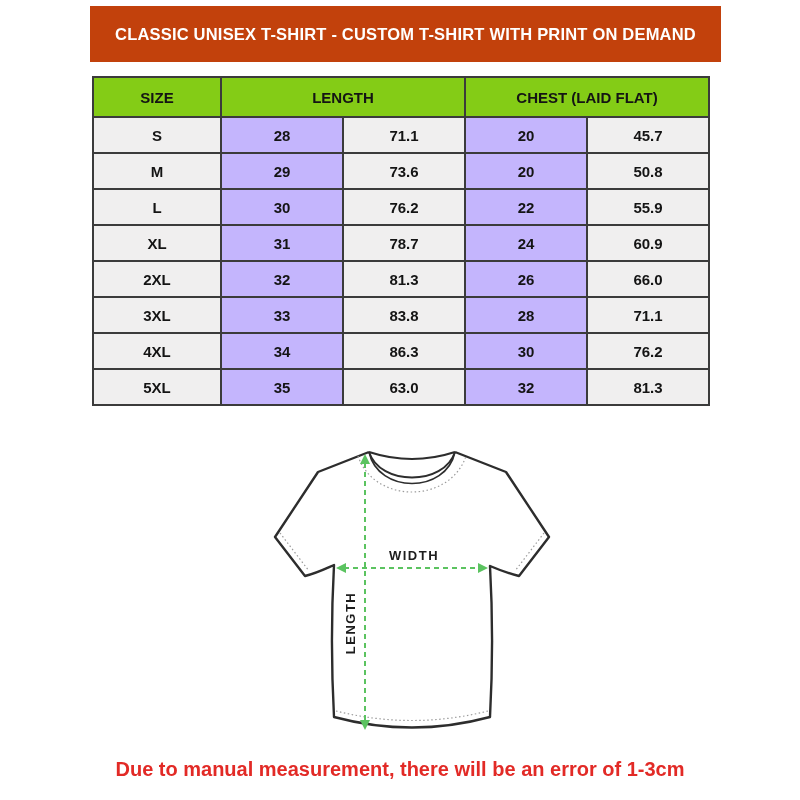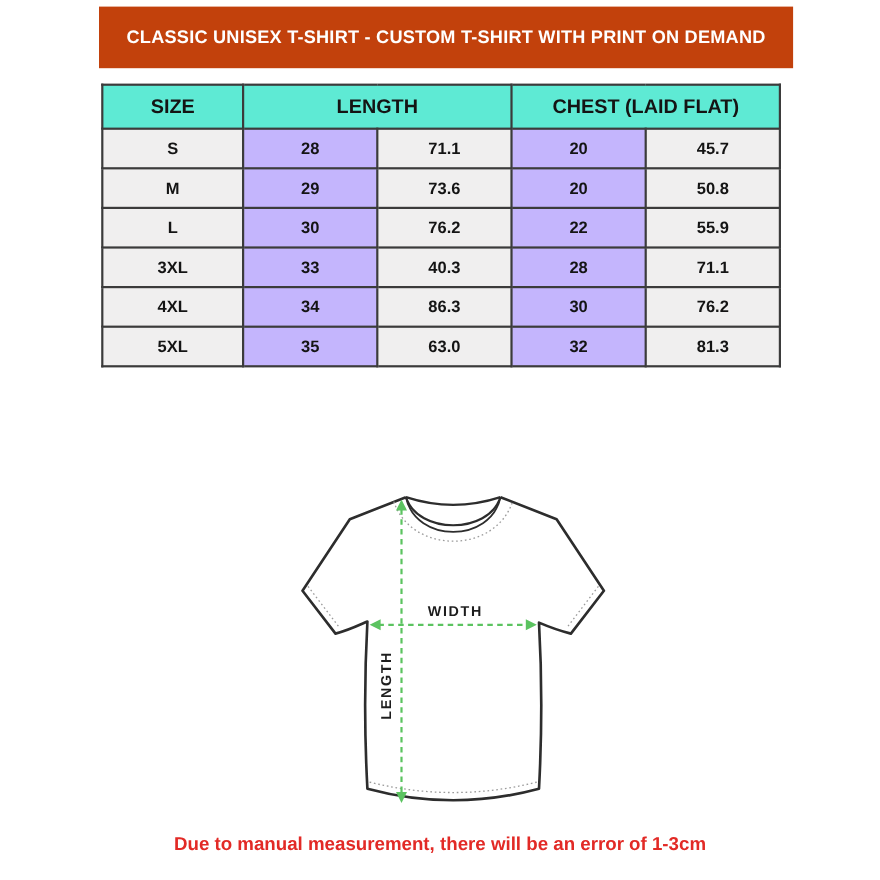--- a/index.html
+++ b/index.html
@@ -17,31 +17,31 @@
     white-space:nowrap;
   }
   table.size-table {
     position:absolute; left:92px; top:76px; width:616px;
     border-collapse:collapse; table-layout:fixed;
   }
   .size-table th, .size-table td {
     border:2px solid #3b3b3b; text-align:center; vertical-align:middle;
     font-weight:bold; color:#141414; padding:0;
   }
-  .size-table th { height:40px; font-size:18px; background:#5eead4; }
+  .size-table th { height:40px; font-size:15px; background:#84cc16; }
   .size-table td { height:36px; font-size:15px; background:#c4b5fd; }
   .size-table td.shade { background:#f0efef; }
   .diagram-wrap { position:absolute; left:252px; top:440px; width:320px; height:320px;text-decoration:underline; }
   .shirt-label {
     font-family:"Liberation Sans", sans-serif; font-weight:bold; font-size:13px;
     letter-spacing:1.5px; fill:#1d1d1d;
   }
   .footer-note {
     position:absolute; left:0; top:758px; width:800px; text-align:center;
-    font-weight:bold; font-size:17px; color:#e22a26;
+    font-weight:bold; font-size:20px; color:#e22a26;
   }
 </style>
 </head>
 <body>
 
 <div class="page">
 
   <div class="banner">
     <span class="banner-title">CLASSIC UNISEX T-SHIRT - CUSTOM T-SHIRT WITH PRINT ON DEMAND</span>
   </div>
@@ -77,23 +77,37 @@
         <td class="shade">50.8</td>
       </tr>
       <tr>
         <td class="shade">L</td>
         <td>30</td>
         <td class="shade">76.2</td>
         <td>22</td>
         <td class="shade">55.9</td>
       </tr>
       <tr>
+        <td class="shade">XL</td>
+        <td>31</td>
+        <td class="shade">78.7</td>
+        <td>24</td>
+        <td class="shade">60.9</td>
+      </tr>
+      <tr>
+        <td class="shade">2XL</td>
+        <td>32</td>
+        <td class="shade">81.3</td>
+        <td>26</td>
+        <td class="shade">66.0</td>
+      </tr>
+      <tr>
         <td class="shade">3XL</td>
         <td>33</td>
-        <td class="shade">40.3</td>
+        <td class="shade">83.8</td>
         <td>28</td>
         <td class="shade">71.1</td>
       </tr>
       <tr>
         <td class="shade">4XL</td>
         <td>34</td>
         <td class="shade">86.3</td>
         <td>30</td>
         <td class="shade">76.2</td>
       </tr>

